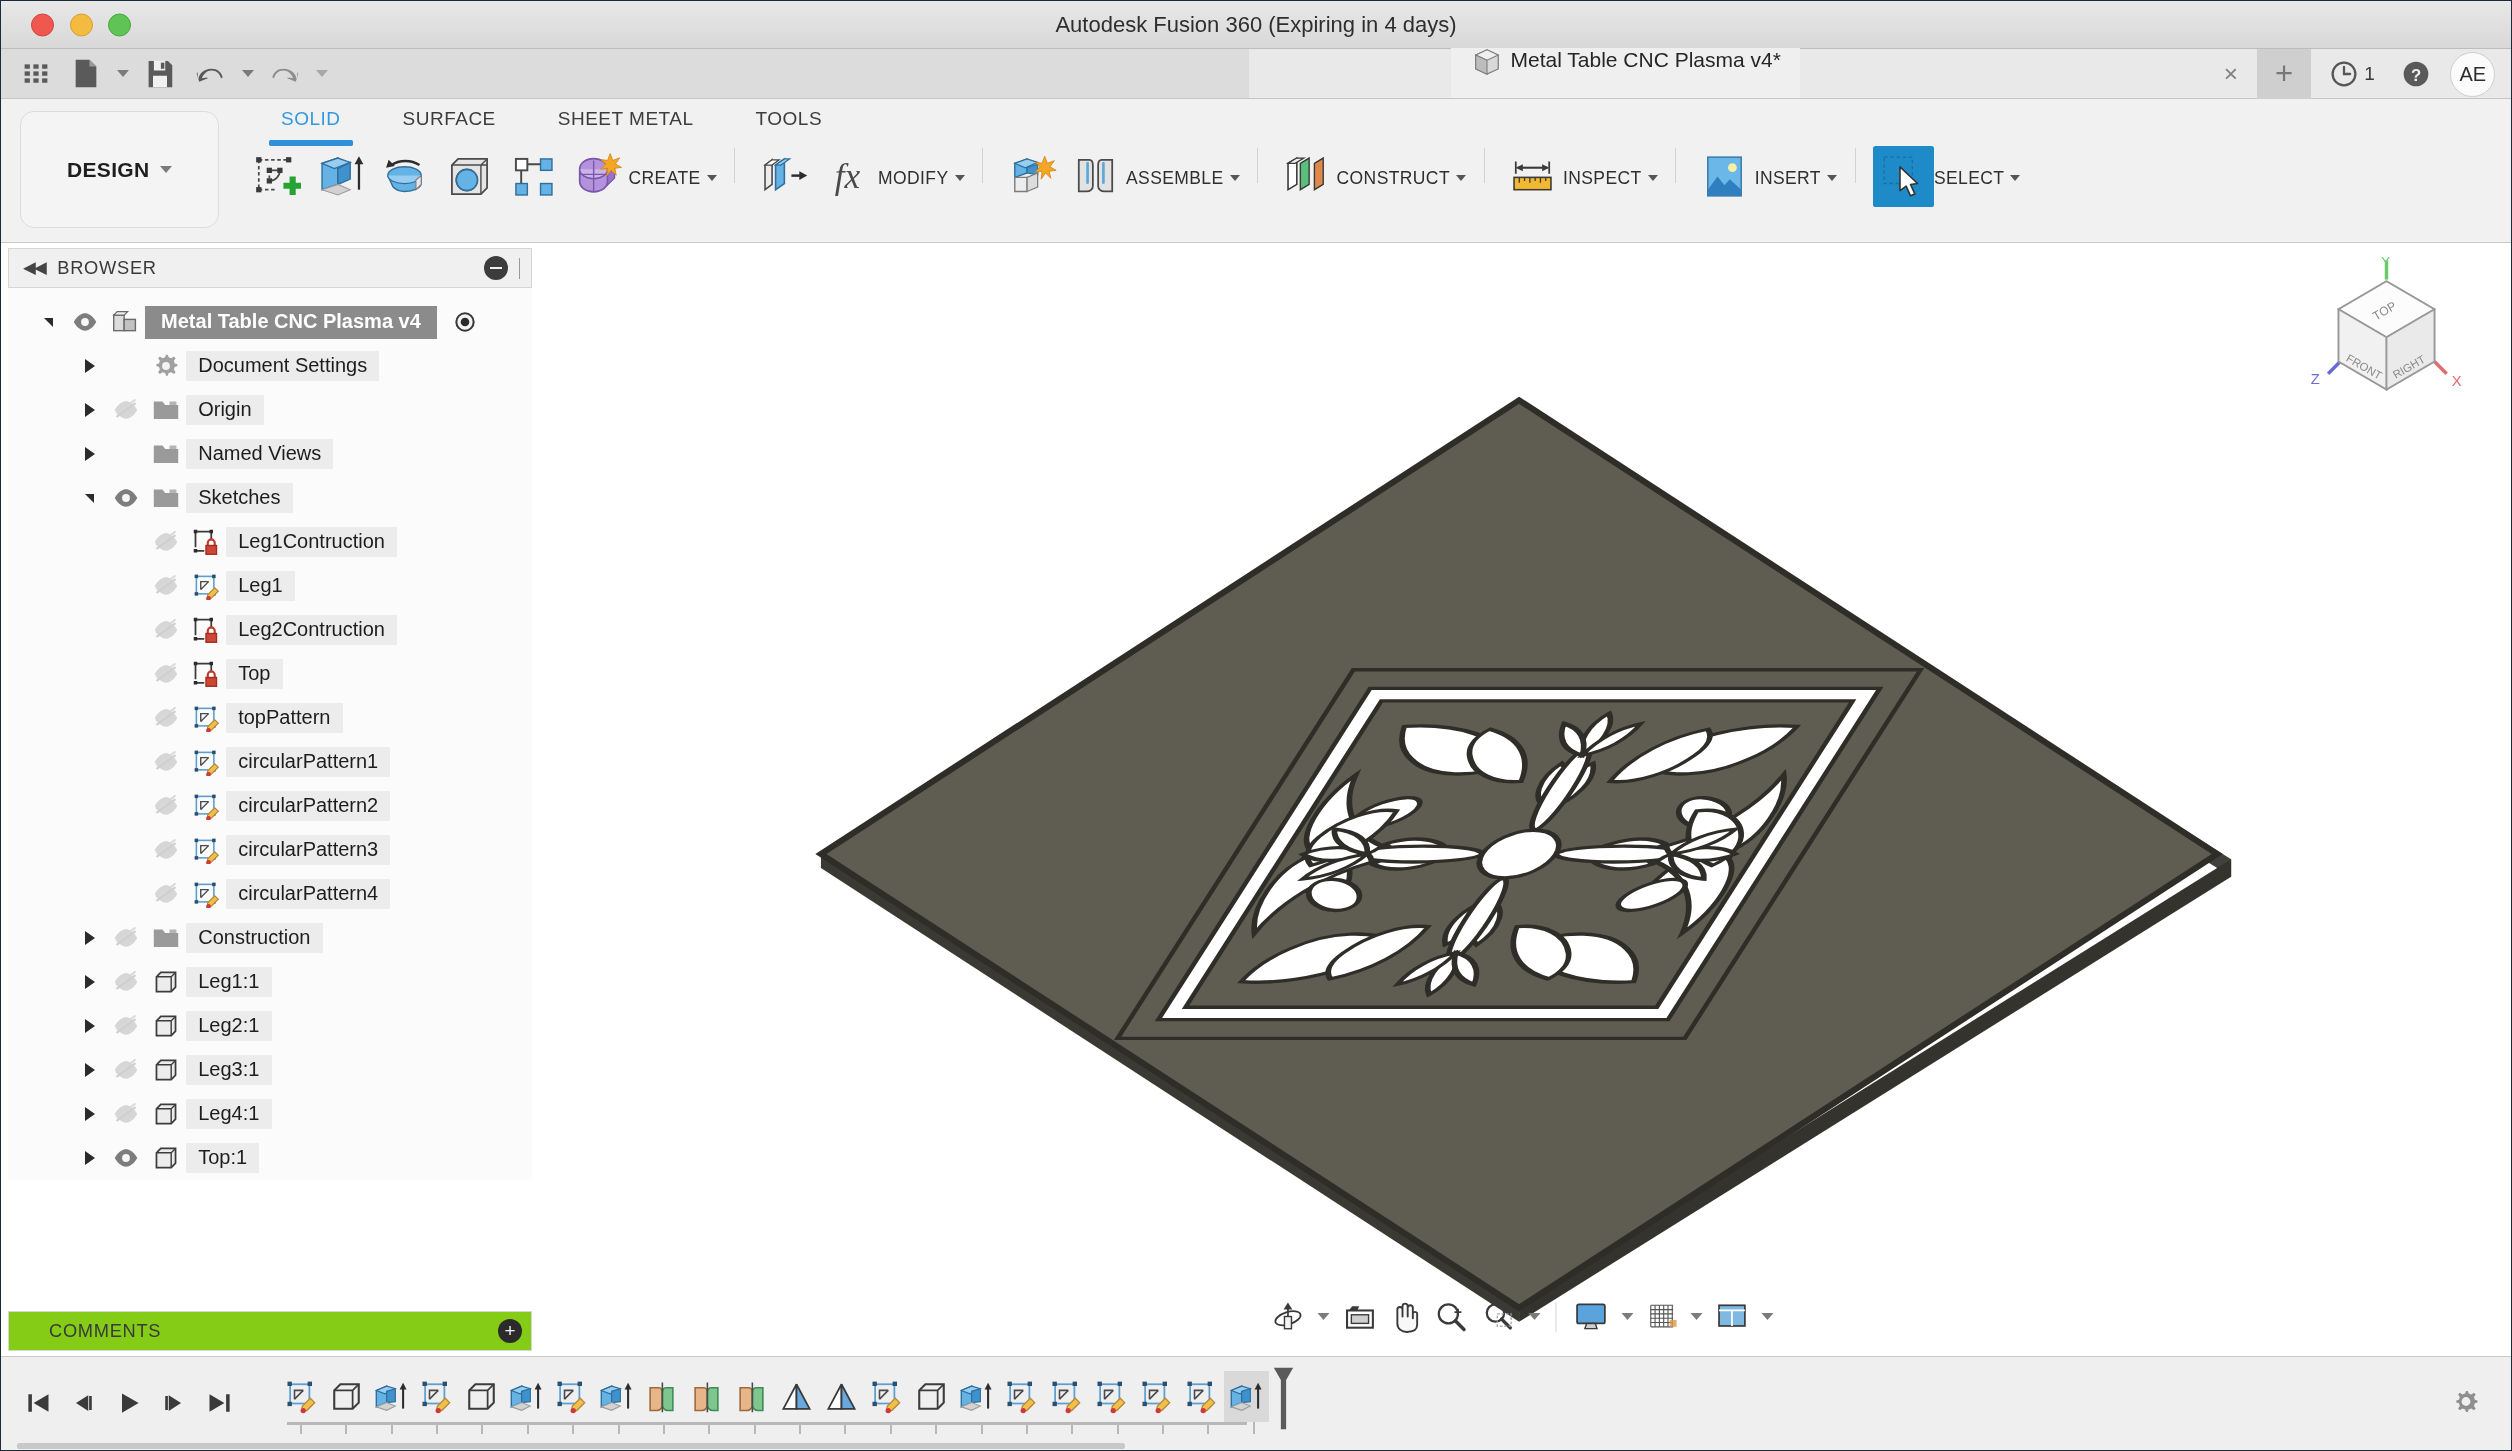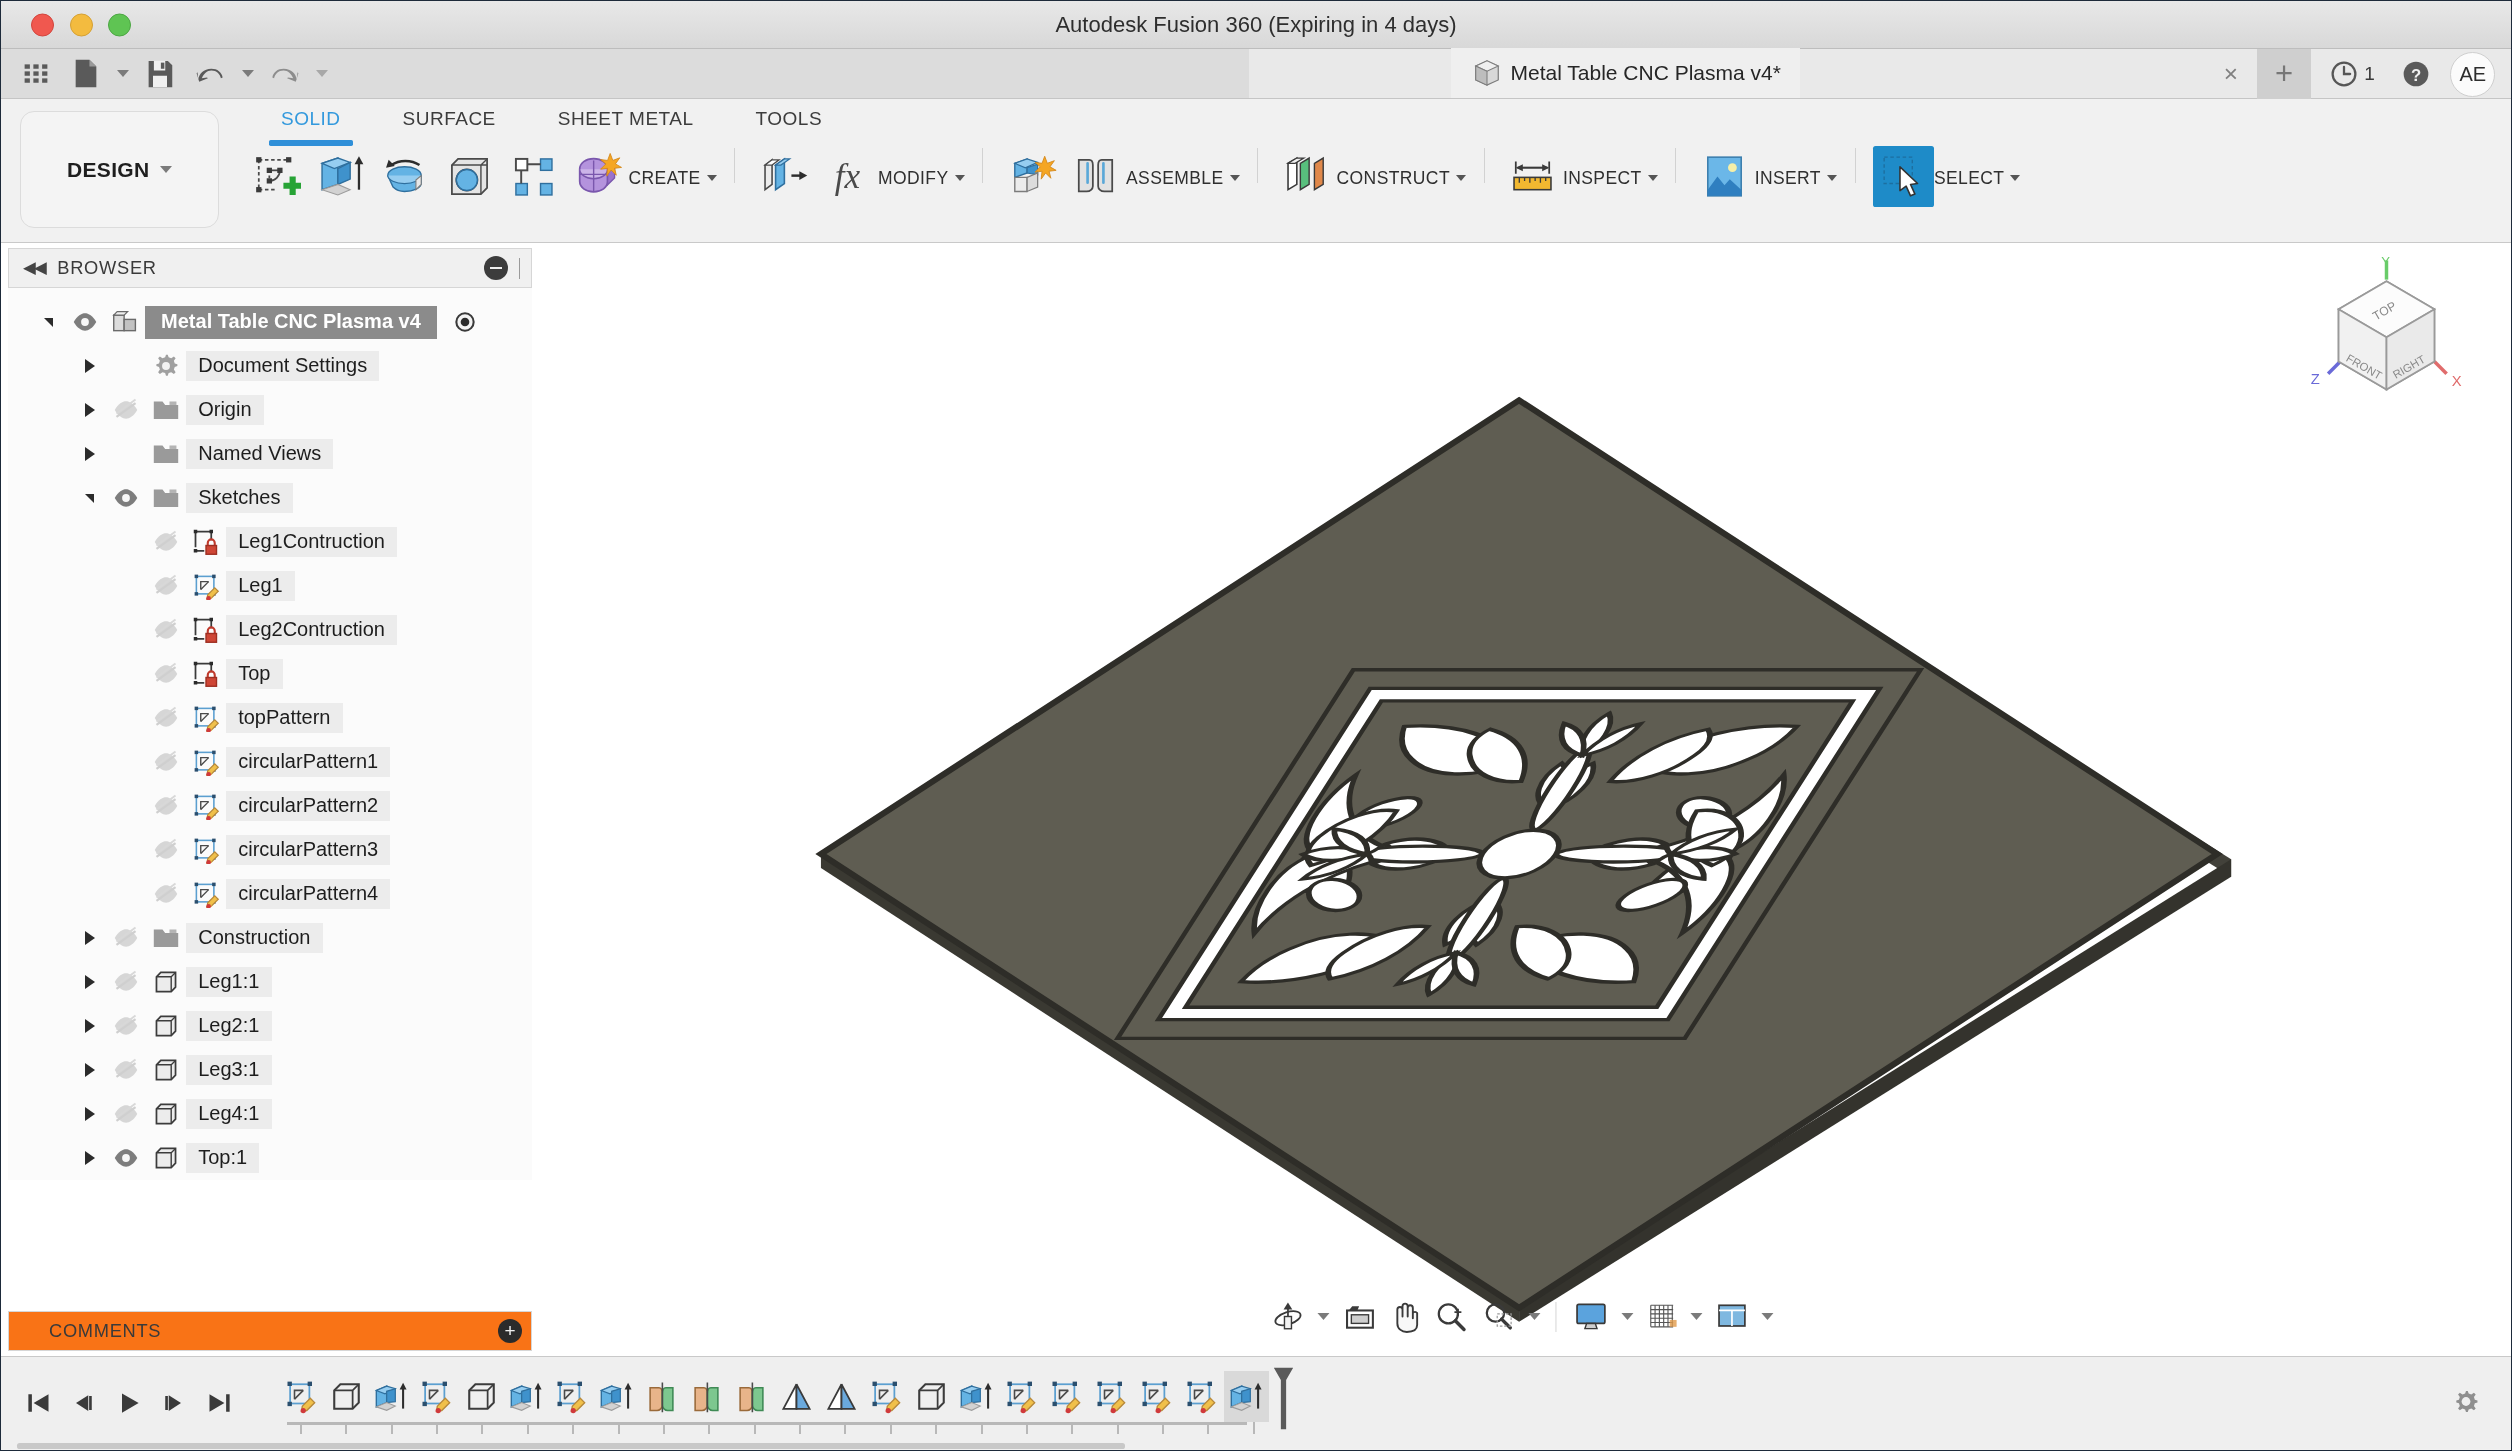--- a/index.html
+++ b/index.html
@@ -32,21 +32,21 @@
   .qat { display:flex; align-items:center; padding-left:12.2px; gap:5.2px;
     width:1248px; }
   .qbtn { width:45px; height:40px; display:flex; align-items:center;
     justify-content:center; cursor:pointer; }
   .qcaret { width:19px; height:40px; display:flex; align-items:center;
     justify-content:center; cursor:pointer; }
   .caret { width:0;height:0;border-left:6.1px solid transparent;
     border-right:6.1px solid transparent;border-top:7px solid #7b7b7b; }
   .tabzone { flex:1; background:#e9e9e9; position:relative; display:flex;
     align-items:flex-end; }
-  .doctab { height:50px; display:flex; align-items:center; gap:10.5px;
+  .doctab { height:50px; display:flex; gap:10.5px;
     padding:0 19px 0 23px; background:#efefef; position:relative;
     left:202px; }
   .doctab-label { font-size:21px; color:#262626; }
   .tabright { position:absolute; right:0; top:0; height:50px;
     display:flex; align-items:center; gap:5.2px; padding-right:15.7px; }
   .tclose { width:42px;height:42px;display:flex;align-items:center;
     justify-content:center;cursor:pointer;color:#808080;font-size:24.4px;}
   .tplus { width:54px;height:50px;background:#cfcfcf;display:flex;
     align-items:center;justify-content:center;cursor:pointer;
     color:#777;font-size:31px;font-weight:300;}
@@ -116,21 +116,21 @@
   .tri-o { width:0;height:0;border-left:9.6px solid transparent;
     border-top:9.6px solid #2b2b2b; transform:rotate(0deg); }
   .trow .lbl { background:#ececec; padding:2.6px 12.2px 4.4px; border-radius:0;text-align:center; }
   .trow.root .lbl { background:#8b8b8b; color:#fff; font-weight:bold;
     padding:4.4px 15.7px 6.1px; }
   .icbox { width:40px; display:flex; justify-content:center;
     align-items:center; flex:none; }
 
   
   .comments { position:absolute; left:7px; bottom:5.2px; width:524px;
-    height:40px; background:#f97316; border:0.9px solid #d6d6d6;
+    height:40px; background:#84cc16; border:0.9px solid #d6d6d6;
     display:flex; align-items:center; padding:0 8.7px 0 40px; }
   .comments .ctitle { font-size:18.3px; color:#3a3a3a; letter-spacing:0.7px;
     flex:1; }
   .cplus { width:24.4px;height:24.4px;border-radius:50%;background:#2b2b2b;
     display:flex;align-items:center;justify-content:center;cursor:pointer;
     color:#f0f0f0;font-size:19px;line-height:0;}
 
   
   .canvas { position:absolute; left:532px; right:0; top:0; bottom:0; }
   .viewcube { position:absolute; right:33px; top:12.2px; width:183px;

